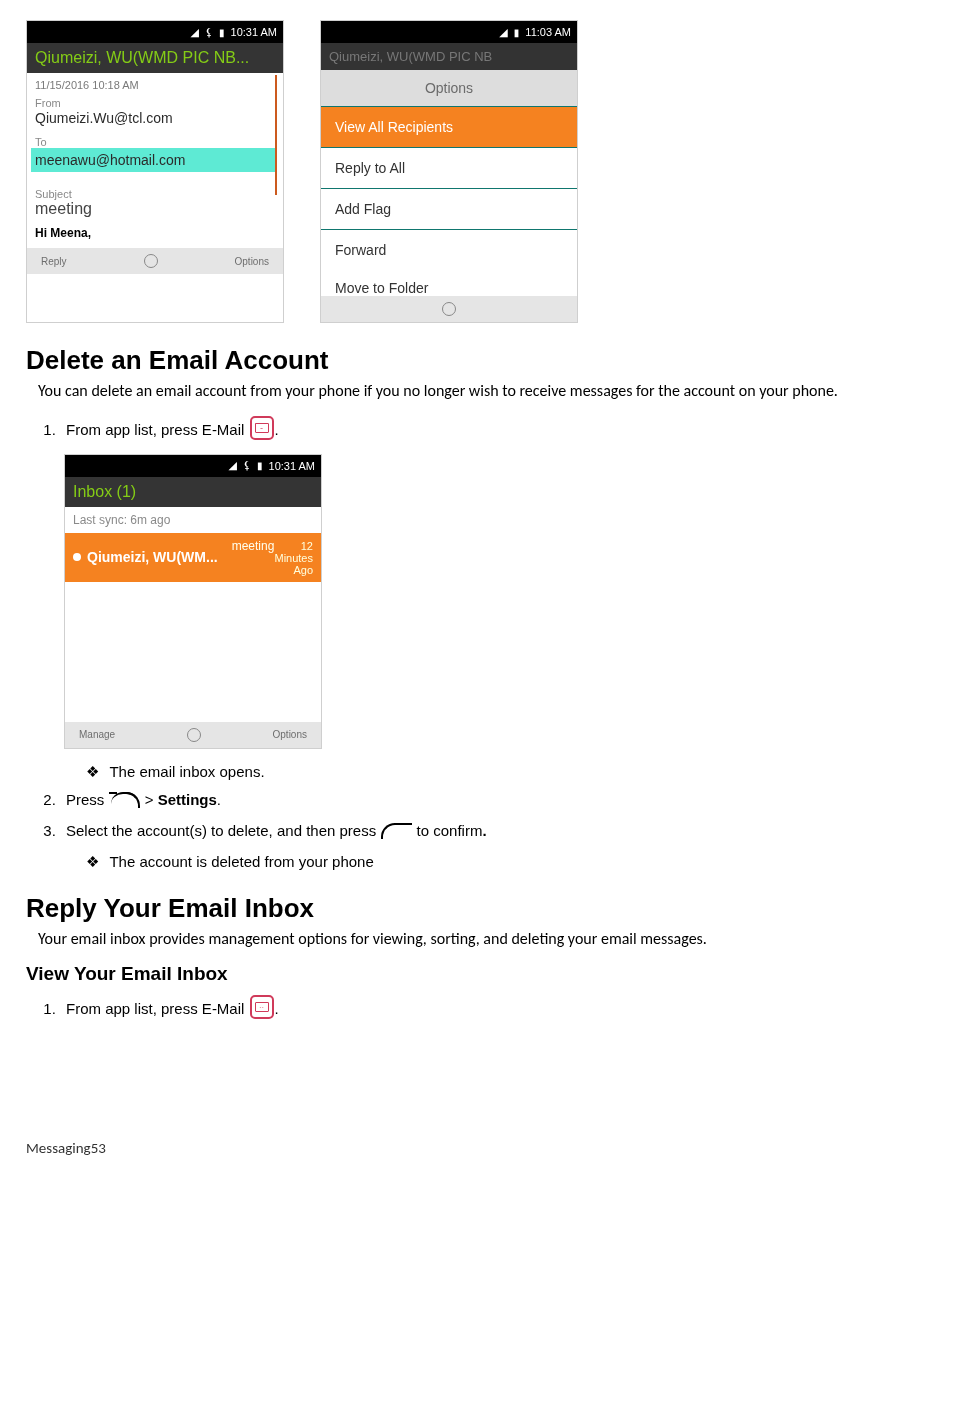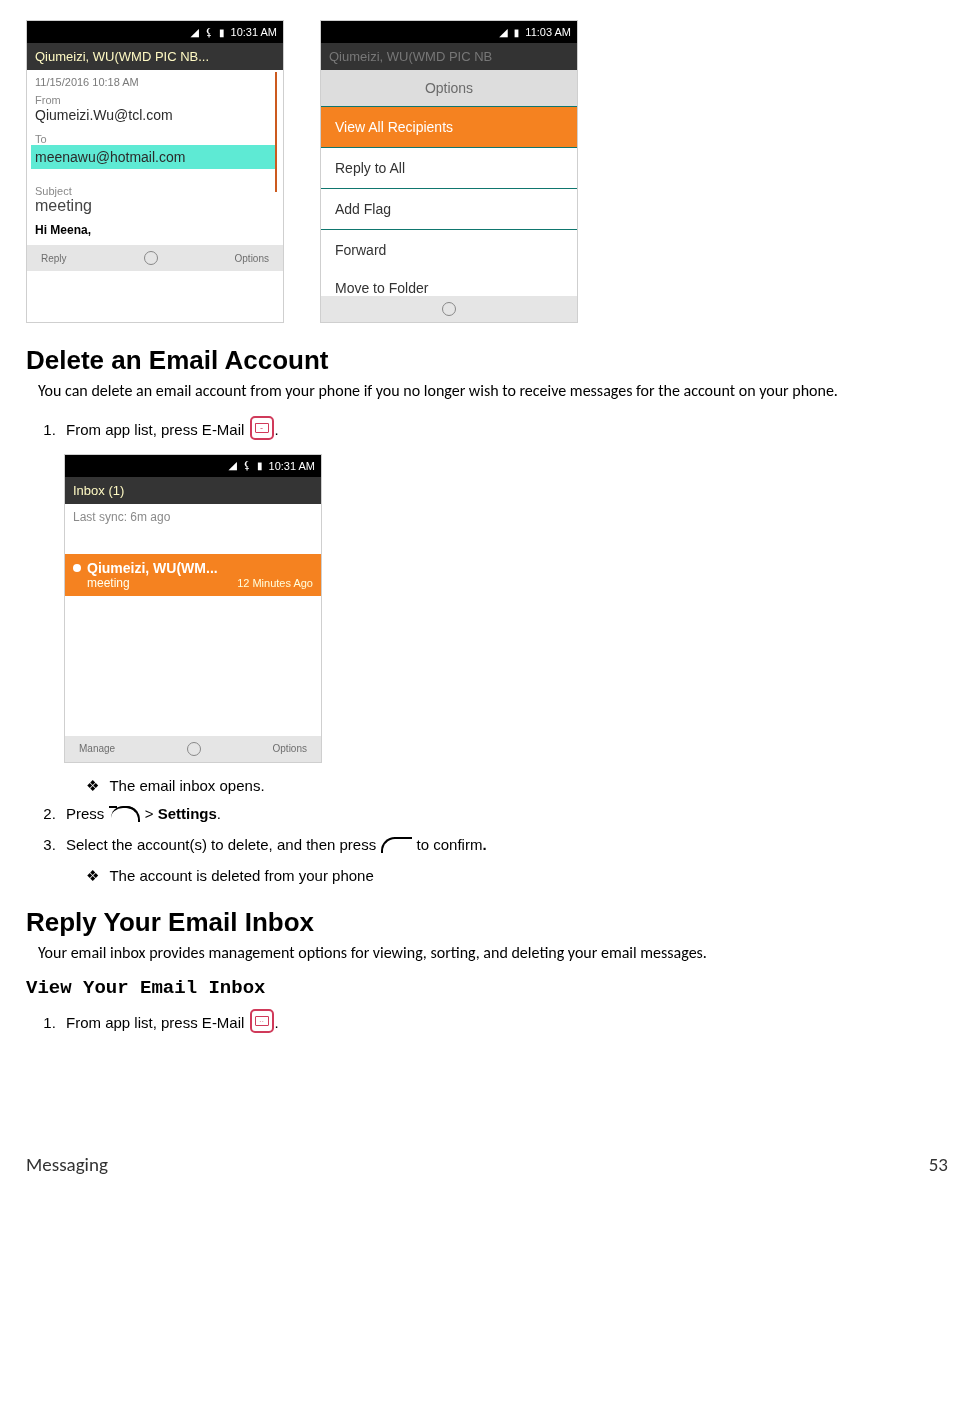--- a/index.html
+++ b/index.html
@@ -29,23 +29,23 @@
     align-items: center;
     gap: 6px;
     padding: 2px 6px;
     height: 18px;
     font-size: 11px;
   }
   .status-icon { display:inline-block; }
   .signal-tri { font-size:11px; }
   .headerbar {
     background: #343434;
-    color: #fef9c3;
+    color: #84cc16;
     padding: 6px 8px;
-    font-size: 13px;
+    font-size: 16px;
     white-space: nowrap;
     overflow: hidden;
     text-overflow: ellipsis;
   }
   .email-body { padding: 4px 8px; }
   .timestamp { color: #7a7a7a; font-size: 11px; padding: 2px 0 6px; }
   .label { color: #898989; font-size: 11px; }
   .field-val { color: #2b2b2b; font-size: 14px; padding: 1px 0 10px; }
   .field-val.highlight { background: #5eead4; padding:4px 4px; margin-left:-4px; margin-bottom:16px; }
   .subject-val { font-size: 16px; color:#444; padding-bottom:8px; }
@@ -69,37 +69,37 @@
   
   .faded-header { background:#333; color:#777; padding:6px 8px; font-size:13px; white-space:nowrap;overflow:hidden;}
   .opt-title { background:#dddddd; color:#6b6b6b; text-align:center; padding:10px 0; font-size:14px;}
   .opt-item { padding:12px 14px; font-size:14px; color:#333; border-top:1px solid #0f766e;}
   .opt-item.active { background:#f58220; color:#fff; }
   .opt-cut { padding:10px 14px 0; color:#333; font-size:14px;}
   .bottombar2 { display:flex; justify-content:center; align-items:center; background:#e5e5e5; padding:6px 0;}
 
   
   .sync { color:#8a8a8a; font-size:12px; padding:6px 8px; }
-  .inbox-row { background:#f58220; color:#fff; padding:6px 8px; display:flex; flex-direction:column;margin-top:24px;}
+  .inbox-row { background:#f58220; color:#fff; padding:6px 8px; display:flex; }
   .inbox-row .row-top { display:flex; align-items:center; gap:6px;}
   .dot { width:8px;height:8px;border-radius:50%;background:#fff; flex-shrink:0;}
   .sender { font-weight:bold; font-size:14px; white-space:nowrap; overflow:hidden;}
   .inbox-sub { font-size:12px; color:#ffe; padding-left:14px;}
   .inbox-time { font-size:11px; color:#ffd; text-align:right;}
   .inbox-blank { height:140px; }
 
   
   h1.section { font-family: Arial, sans-serif; font-weight:bold; font-size:26px; margin:22px 0 4px;}
   p.intro { font-family: Calibri, Arial, sans-serif; font-size:16px; margin:4px 12px 14px; line-height:1.35;}
   ol.steps { margin:0 0 0 34px; padding:0; }
   ol.steps > li { font-family: Arial, sans-serif; font-size:15px; margin:10px 0 14px; padding-left:6px;}
   .sub { margin:10px 0 10px 60px; font-family: Arial, sans-serif; font-size:15px; }
   .sub::before { content:"\2756"; margin-right:10px; color:#000;} 
 
-  h2.subsection { font-family: Liberation Mono, monospace; font-weight:bold; font-size:19px; margin:0 0 8px;}
+  h2.subsection { font-family: Liberation Sans, sans-serif; font-weight:bold; font-size:19px; margin:0 0 8px;}
 
   .icon-box-mail {
     display:inline-block; width:20px;height:20px;border:2px solid #d03a5a;border-radius:5px;
     position:relative; vertical-align:-5px; margin:0 1px;
   }
   .icon-box-mail::before{
     content:""; position:absolute; left:3px; right:3px; top:5px; bottom:5px;
     border:1.5px solid #d03a5a; border-radius:1px;
   }
   .icon-box-mail::after{
@@ -116,21 +116,21 @@
   }
   .softkey-right::before{content:"";position:absolute;right:-1px;top:-2px;width:12px;height:14px;border-top:2px solid #000;border-right:2px solid #000;border-radius:0 14px 0 0;}
   .softkey-right::after{content:"";position:absolute;left:-2px;top:-2px;width:8px;height:2px;background:#000;}
   .softkey-left {
     display:inline-block; width:28px; height:12px; vertical-align:-1px; margin:0 2px;
     position:relative;
   }
   .softkey-left::before{content:"";position:absolute;left:-1px;top:-2px;width:12px;height:14px;border-top:2px solid #000;border-left:2px solid #000;border-radius:14px 0 0 0;}
   .softkey-left::after{content:"";position:absolute;right:-2px;top:-2px;width:18px;height:2px;background:#000;}
 
-  .footer { display:flex; justify-content:space-between; font-family: Calibri, Arial, sans-serif; font-size:19px; color:#333; margin-top:120px;}
+  .footer { display:flex; justify-content:flex-start; font-family: Calibri, Arial, sans-serif; font-size:15px; color:#333; margin-top:120px;}
 </style>
 </head>
 <body>
 
 <div class="phones-row">
 
   <div class="phone">
     <div class="statusbar">
       <span class="status-icon signal-tri">◢</span>
       <span class="status-icon" style="font-size:11px;">⚸</span>

